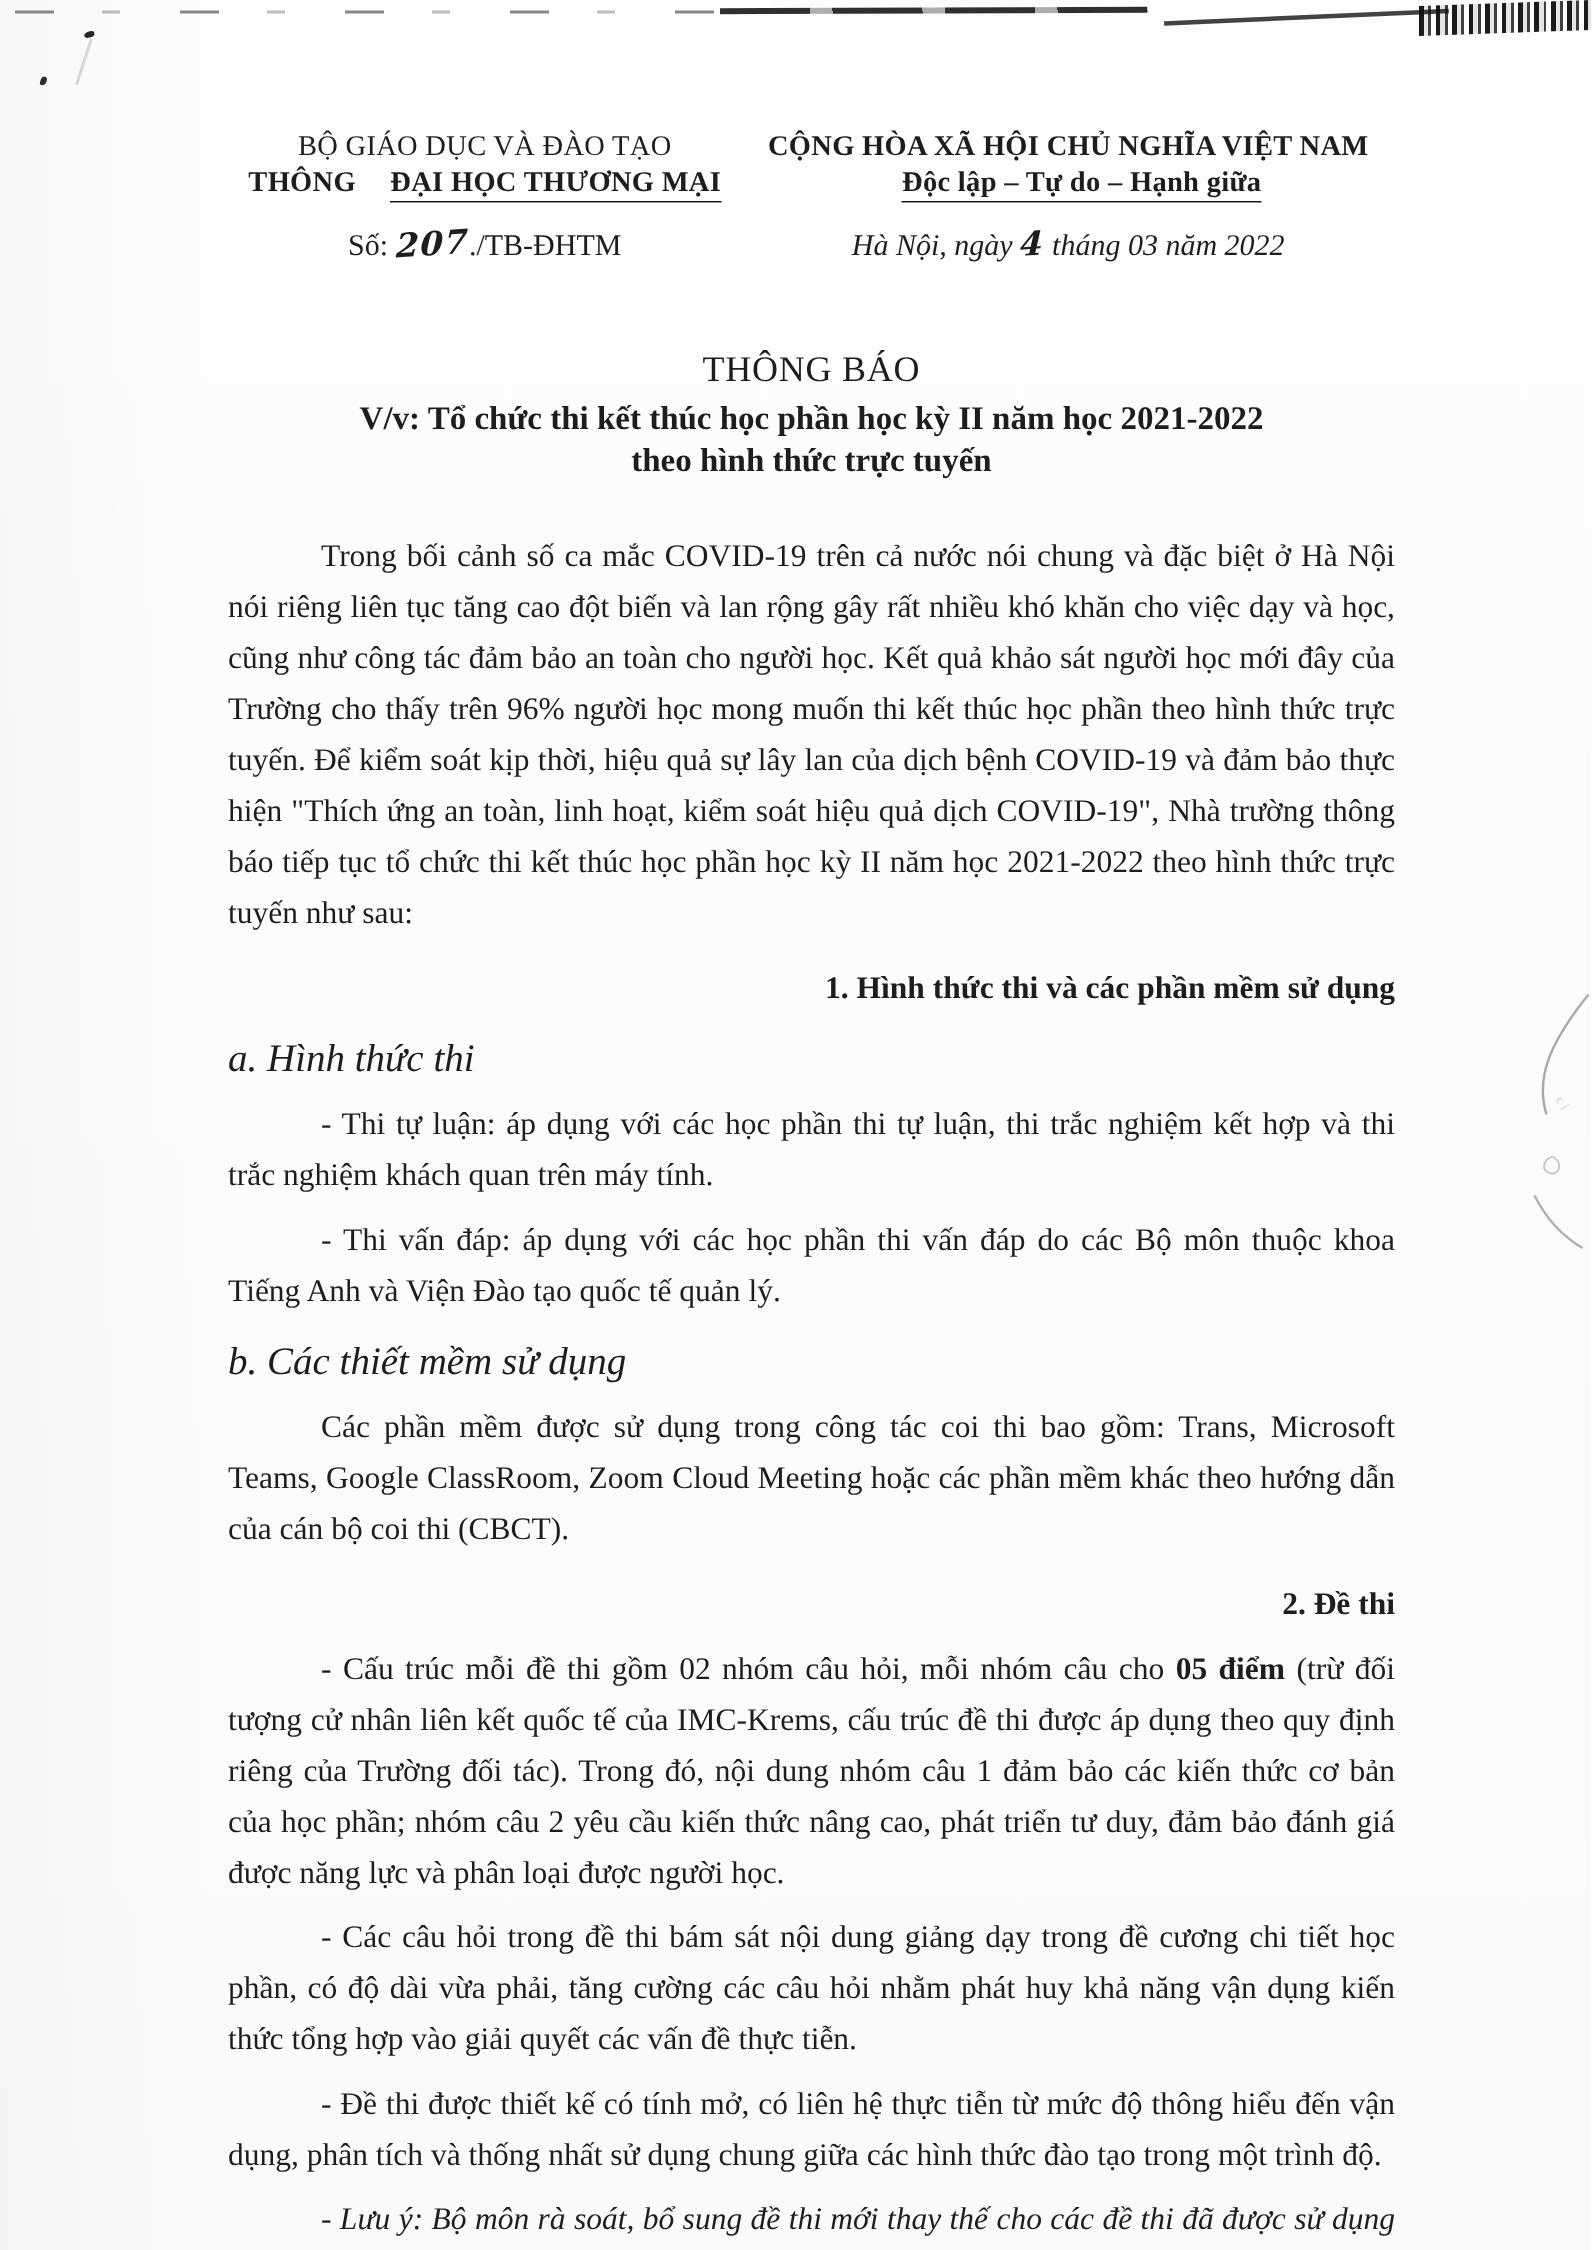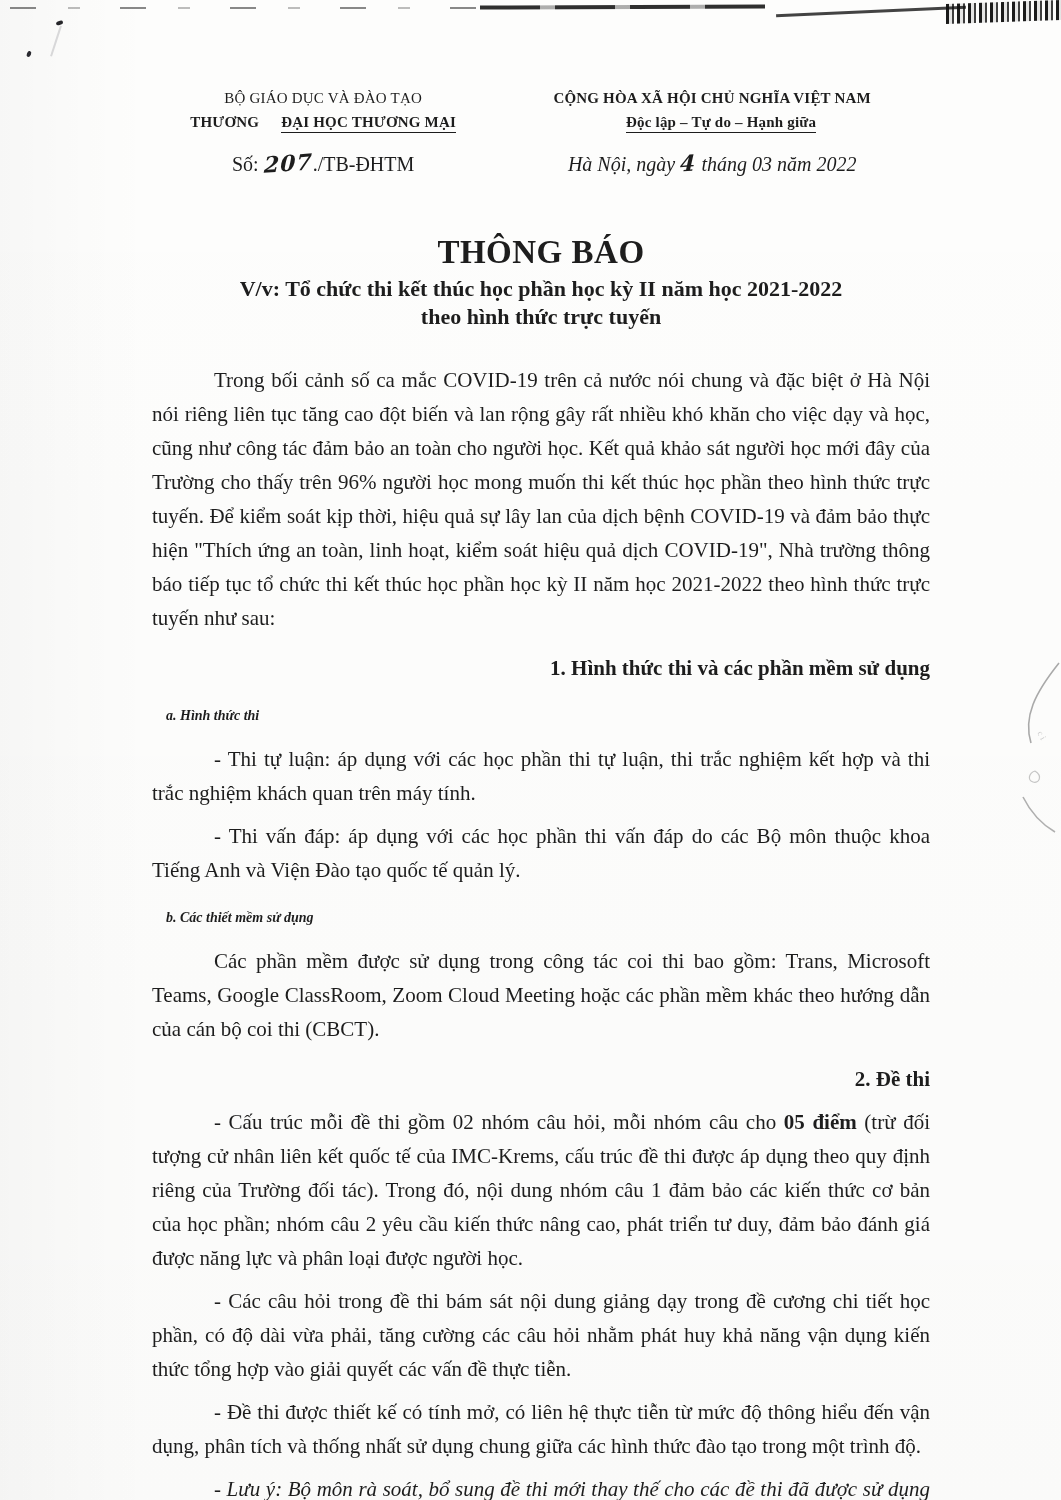--- a/index.html
+++ b/index.html
@@ -16,45 +16,45 @@
       linear-gradient(90deg, rgba(0,0,0,0.025) 0px, rgba(0,0,0,0.008) 90px, rgba(0,0,0,0) 150px),
       linear-gradient(0deg, rgba(0,0,0,0.012), rgba(0,0,0,0)),
       #fdfdfc;
   }
   .content { position:absolute; left:152px; top:86px; width:778px; }
 
   
   .header { display:flex; width:100%; }
   .header-left  { width:44%; text-align:center; }
   .header-right { width:56%; text-align:center; }
-  .h-line  { font-size:15px; line-height:24px; letter-spacing:0.2px; }
+  .h-line  { font-size:19px; line-height:24px; letter-spacing:0.2px; }
   .bold    { font-weight:bold; }
   .underlined { border-bottom:1.5px solid #1d1d1d; padding-bottom:2px;margin-left:18px; }
   .doc-number { margin-top:16px; font-size:20px; }
   .date-line  { margin-top:16px; font-size:20px; font-style:italic; }
   .handwritten {
     display:inline-block;
     font-family:"DejaVu Serif", serif;
     font-style:italic; font-weight:bold;
     transform:rotate(-4deg) skewX(-6deg);
     letter-spacing:1px; font-size:22px;
   }
 
   
   .title-block { margin-top:58px; text-align:center; }
-  .title-main  { font-size:33px; font-weight:bold; letter-spacing:0.5px; }
+  .title-main  { font-size:24px; font-weight:normal; letter-spacing:0.5px; }
   .title-sub   { font-size:22px; font-weight:bold; line-height:28px; margin-top:4px; }
 
   
   .body-text { margin-top:32px; font-size:21px; line-height:34px; }
   p.para {
     margin:9px 0; text-align:justify; text-indent:62px;
   }
   .sec-heading   { font-weight:bold; margin:16px 0 6px 0; font-size:21px;text-align:right; }
-  .sub-heading   { font-weight:bold; font-style:italic; margin:14px 0 6px 14px; font-size:14px; }
+  .sub-heading   { font-weight:normal; font-style:italic; margin:14px 0 6px 0; font-size:26px; }
   .italic-para   { font-style:italic; }
 
   
   .scan-dash-left {
     position:absolute; left:10px; top:7px; width:470px; height:2px;
     background:repeating-linear-gradient(90deg,
       rgba(40,40,40,0.55) 0 26px, rgba(40,40,40,0) 26px 58px,
       rgba(40,40,40,0.3) 58px 70px, rgba(40,40,40,0) 70px 110px);
   }
   .scan-dash-mid {
@@ -96,21 +96,21 @@
     <path d="M34,116 c-6,2 -8,9 -2,11 c6,2 10,-6 2,-11" fill="none" stroke="#a0a0a0" stroke-width="1.2" opacity="0.6"></path>
     <path d="M22,142 C30,158 42,170 54,177" fill="none" stroke="#8e8e8e" stroke-width="1.6" opacity="0.7"></path>
     <text x="36" y="78" font-size="9" fill="#b0b0b0" opacity="0.6" transform="rotate(60 36 78)">c i</text>
   </svg>
 
   <div class="content">
 
     <div class="header">
       <div class="header-left">
         <div class="h-line">BỘ GIÁO DỤC VÀ ĐÀO TẠO</div>
-        <div class="h-line bold"><span>THƯƠNG </span><span class="underlined">ĐẠI HỌC THƯƠNG MẠI</span></div>
+        <div class="h-line bold"><span>THÔNG </span><span class="underlined">ĐẠI HỌC THƯƠNG MẠI</span></div>
         <div class="doc-number"><span>Số: </span><span class="handwritten">207</span><span>./TB-ĐHTM</span></div>
       </div>
       <div class="header-right">
         <div class="h-line bold">CỘNG HÒA XÃ HỘI CHỦ NGHĨA VIỆT NAM</div>
         <div class="h-line bold"><span class="underlined">Độc lập – Tự do – Hạnh giữa</span></div>
         <div class="date-line"><span>Hà Nội, ngày </span><span class="handwritten">4</span><span> tháng 03 năm 2022</span></div>
       </div>
     </div>
 
     <div class="title-block">

